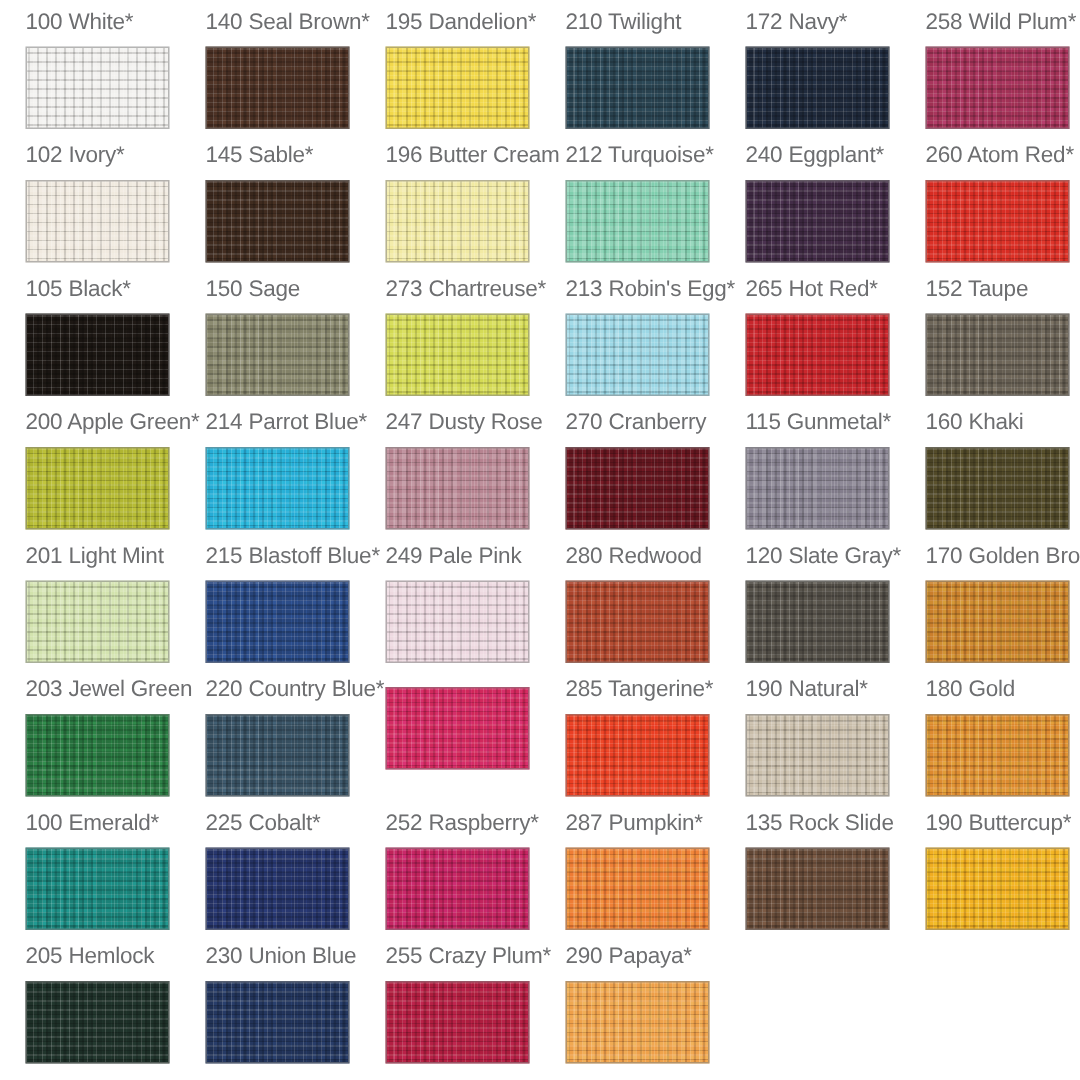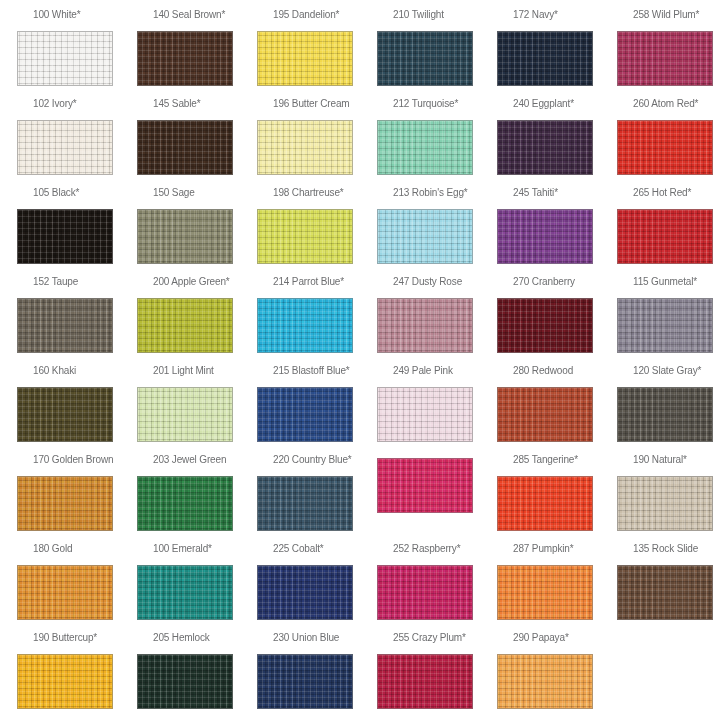--- a/index.html
+++ b/index.html
@@ -35,28 +35,27 @@
     box-sizing: border-box;
   }
   .swatch-cell {
     position: relative;
     width: 120px;
     height: 89px;
     box-sizing: border-box;
   }
   .swatch-label {
     display: block;
-    font-size: 10px;
+    font-size: 15px;
     line-height: 14px;
     color: #6d6e70;
     white-space: nowrap;
     letter-spacing: -0.15px;
     height: 16px;
     padding-top: 2px;
-    margin-left: 16px;
   }
   .swatch-chip {
     position: relative;
     width: 96px;
     height: 55px;
     margin-top: 7px;
     border: 1px solid rgba(130,130,130,0.55);
     box-sizing: border-box;
     overflow: hidden;
     background-repeat: repeat;
@@ -167,30 +166,26 @@
       </div>
       <div class="swatch-cell">
         <span class="swatch-label">105 Black*</span>
         <div class="swatch-chip" style="background-color: rgb(27, 22, 18);"></div>
       </div>
       <div class="swatch-cell">
         <span class="swatch-label">150 Sage</span>
         <div class="swatch-chip" style="background-color: rgb(139, 138, 112);"></div>
       </div>
       <div class="swatch-cell">
-        <span class="swatch-label">198 Chartreuse*</span>
+        <span class="swatch-label">273 Chartreuse*</span>
         <div class="swatch-chip" style="background-color: rgb(216, 222, 92);"></div>
       </div>
       <div class="swatch-cell">
         <span class="swatch-label">213 Robin's Egg*</span>
         <div class="swatch-chip" style="background-color: rgb(164, 219, 232);"></div>
-      </div>
-      <div class="swatch-cell">
-        <span class="swatch-label">245 Tahiti*</span>
-        <div class="swatch-chip" style="background-color: rgb(123, 63, 140);"></div>
       </div>
       <div class="swatch-cell">
         <span class="swatch-label">265 Hot Red*</span>
         <div class="swatch-chip" style="background-color: rgb(200, 38, 44);"></div>
       </div>
       <div class="swatch-cell">
         <span class="swatch-label">152 Taupe</span>
         <div class="swatch-chip" style="background-color: rgb(109, 101, 88);"></div>
       </div>
       <div class="swatch-cell">

